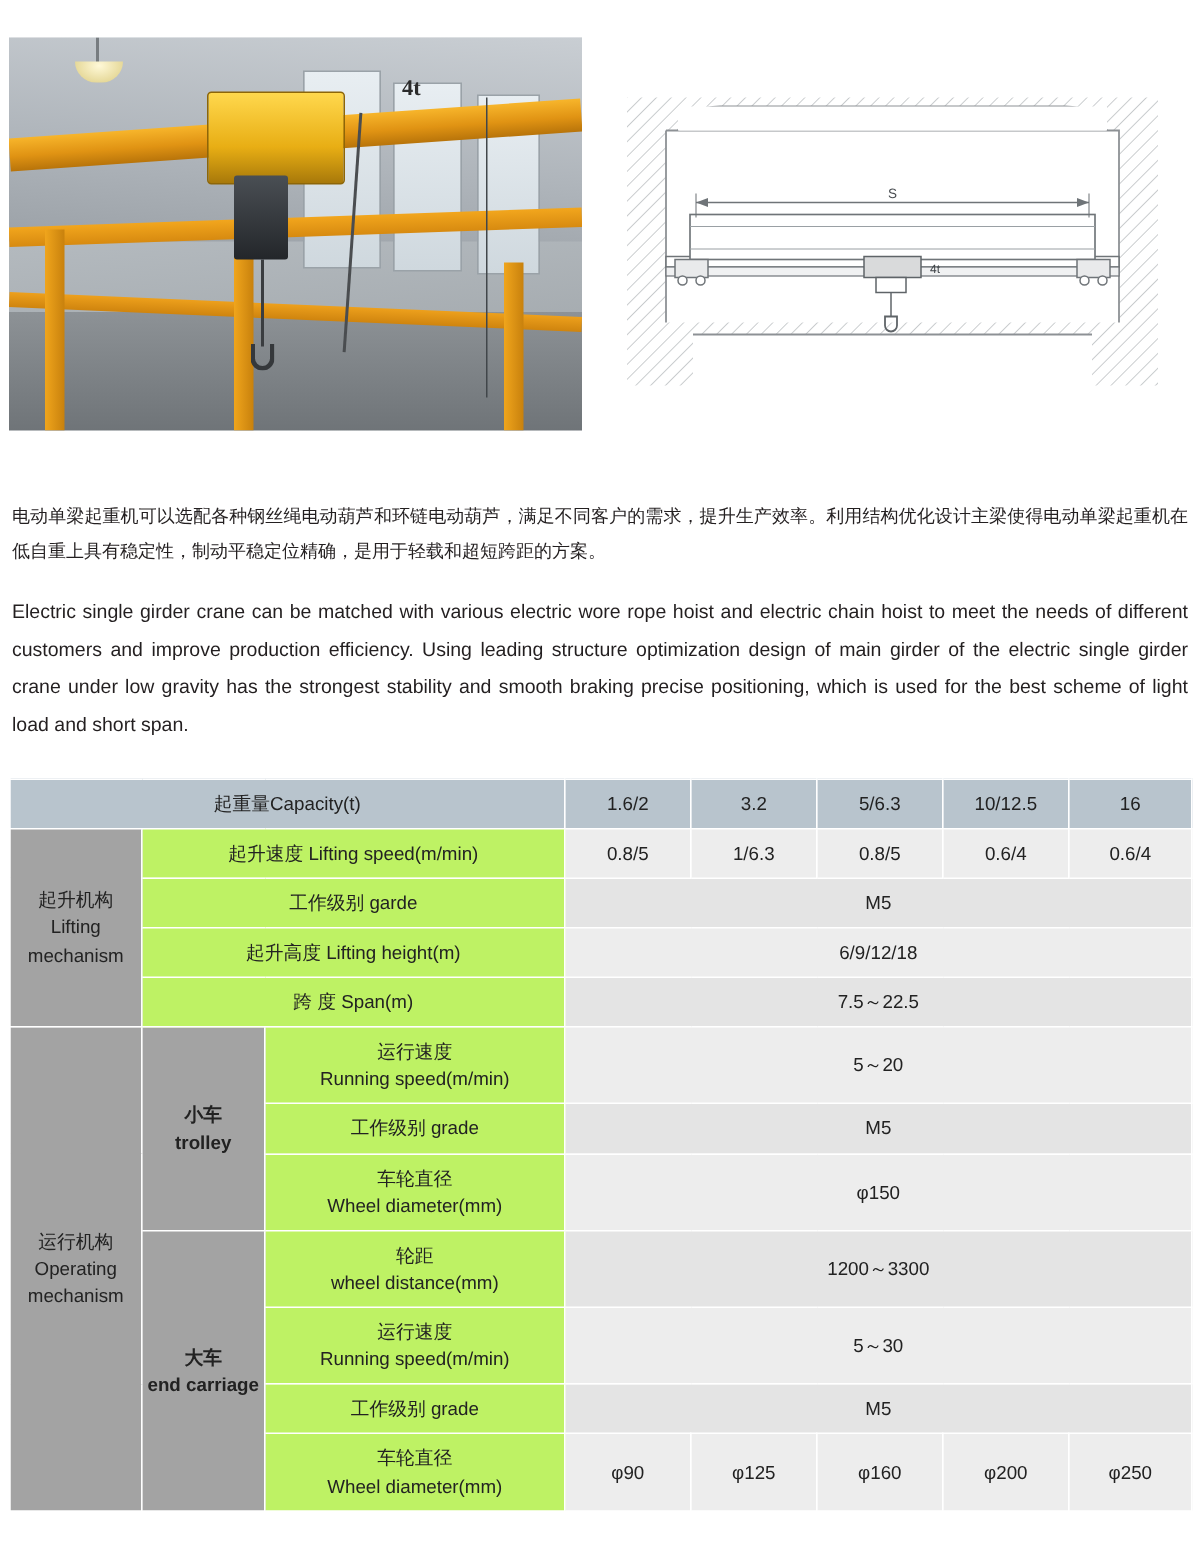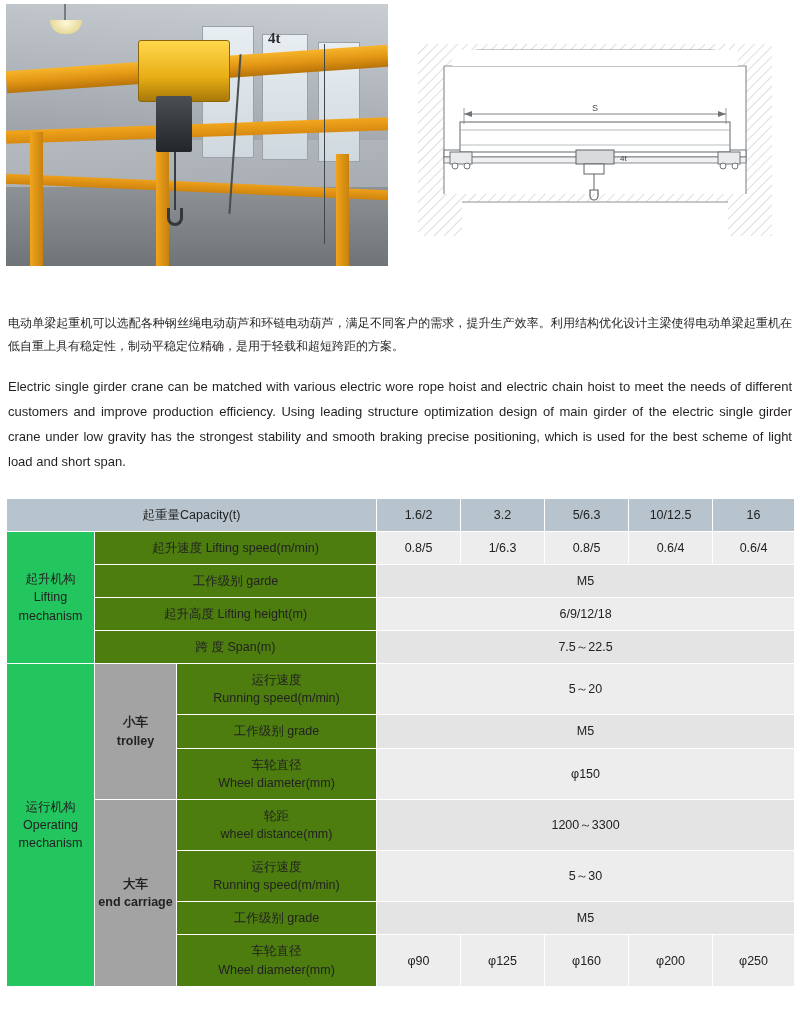--- a/index.html
+++ b/index.html
@@ -9,21 +9,21 @@
     background: #ffffff;
     font-family: "Liberation Sans", sans-serif;
     color: #231f20;
   }
   .page { width: 800px; padding: 0 6px; }
 
   
   .media-row {
     display: flex;
     gap: 10px;
-    padding: 4px 0 0 0;
+    padding: 25px 0 0 0;
     align-items: flex-end;
   }
   .photo {
     width: 382px;
     height: 262px;
     position: relative;
     overflow: hidden;
     background: linear-gradient(175deg, #cdd2d6 0%, #b9bfc4 35%, #9aa0a4 100%);
   }
   
@@ -152,24 +152,24 @@
     border: 1px solid #ffffff;
     font-size: 12.5px;
     text-align: center;
     vertical-align: middle;
     padding: 7px 3px;
     line-height: 1.45;
     color: #222;
   }
   .hdr { background: #b8c4cd; font-weight: normal; color: #1d1d1d; font-size: 13px; }
   .lbl-dark { background: #a3a3a3; font-weight: bold; }
-  .lbl-mid  { background: #4d7c0f; }
+  .lbl-mid  { background: #bef264; }
   .cell     { background: #ededed; }
   .cell-alt { background: #e4e4e4; margin-top: 48px; }
-  .rowhead  { background: #22c55e; font-size: 12.5px; }
+  .rowhead  { background: #a3a3a3; font-size: 12.5px; }
 </style>
 </head>
 <body>
 
 <div class="page">
 
   <div class="media-row">
 
     <div class="photo">
       <div class="ceiling"></div>

